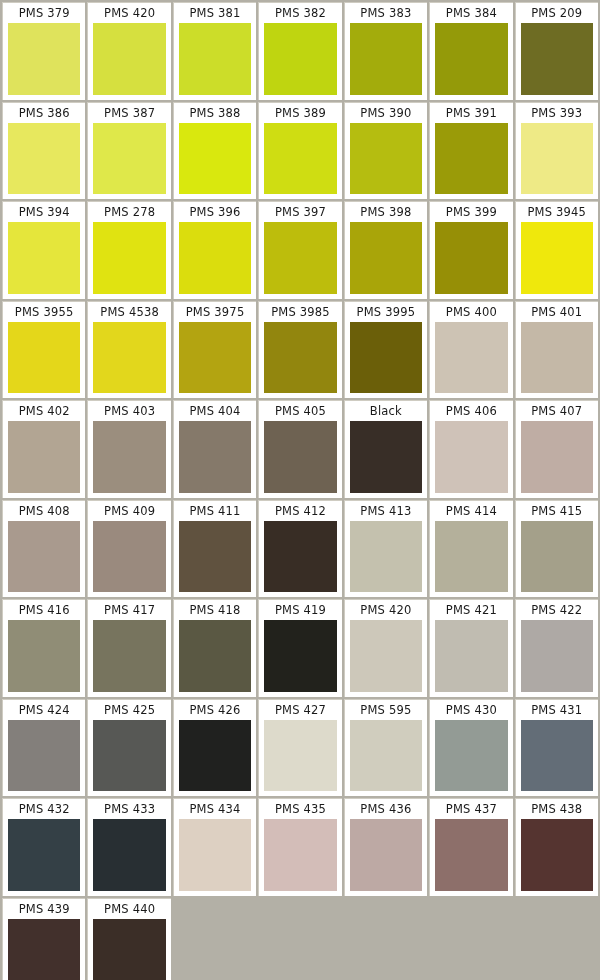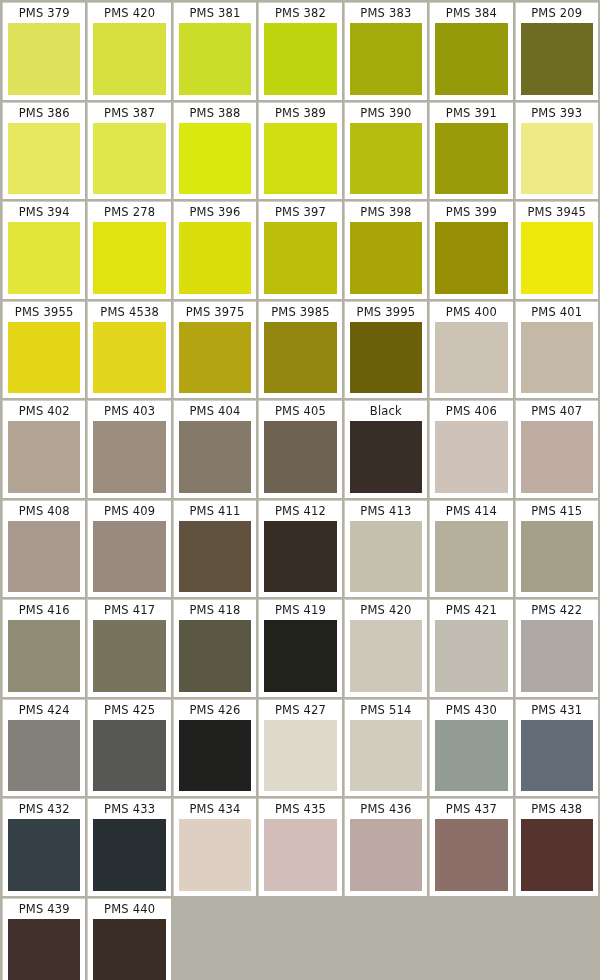--- a/index.html
+++ b/index.html
@@ -272,21 +272,21 @@
       </div>
       <div class="cell">
         <div class="cell-label">PMS 426</div>
         <div class="swatch" style="background-color: rgb(32, 33, 31);"></div>
       </div>
       <div class="cell">
         <div class="cell-label">PMS 427</div>
         <div class="swatch" style="background-color: rgb(221, 218, 203);"></div>
       </div>
       <div class="cell">
-        <div class="cell-label">PMS 514</div>
+        <div class="cell-label">PMS 595</div>
         <div class="swatch" style="background-color: rgb(208, 205, 190);"></div>
       </div>
       <div class="cell">
         <div class="cell-label">PMS 430</div>
         <div class="swatch" style="background-color: rgb(147, 155, 149);"></div>
       </div>
       <div class="cell">
         <div class="cell-label">PMS 431</div>
         <div class="swatch" style="background-color: rgb(99, 109, 119);"></div>
       </div>

